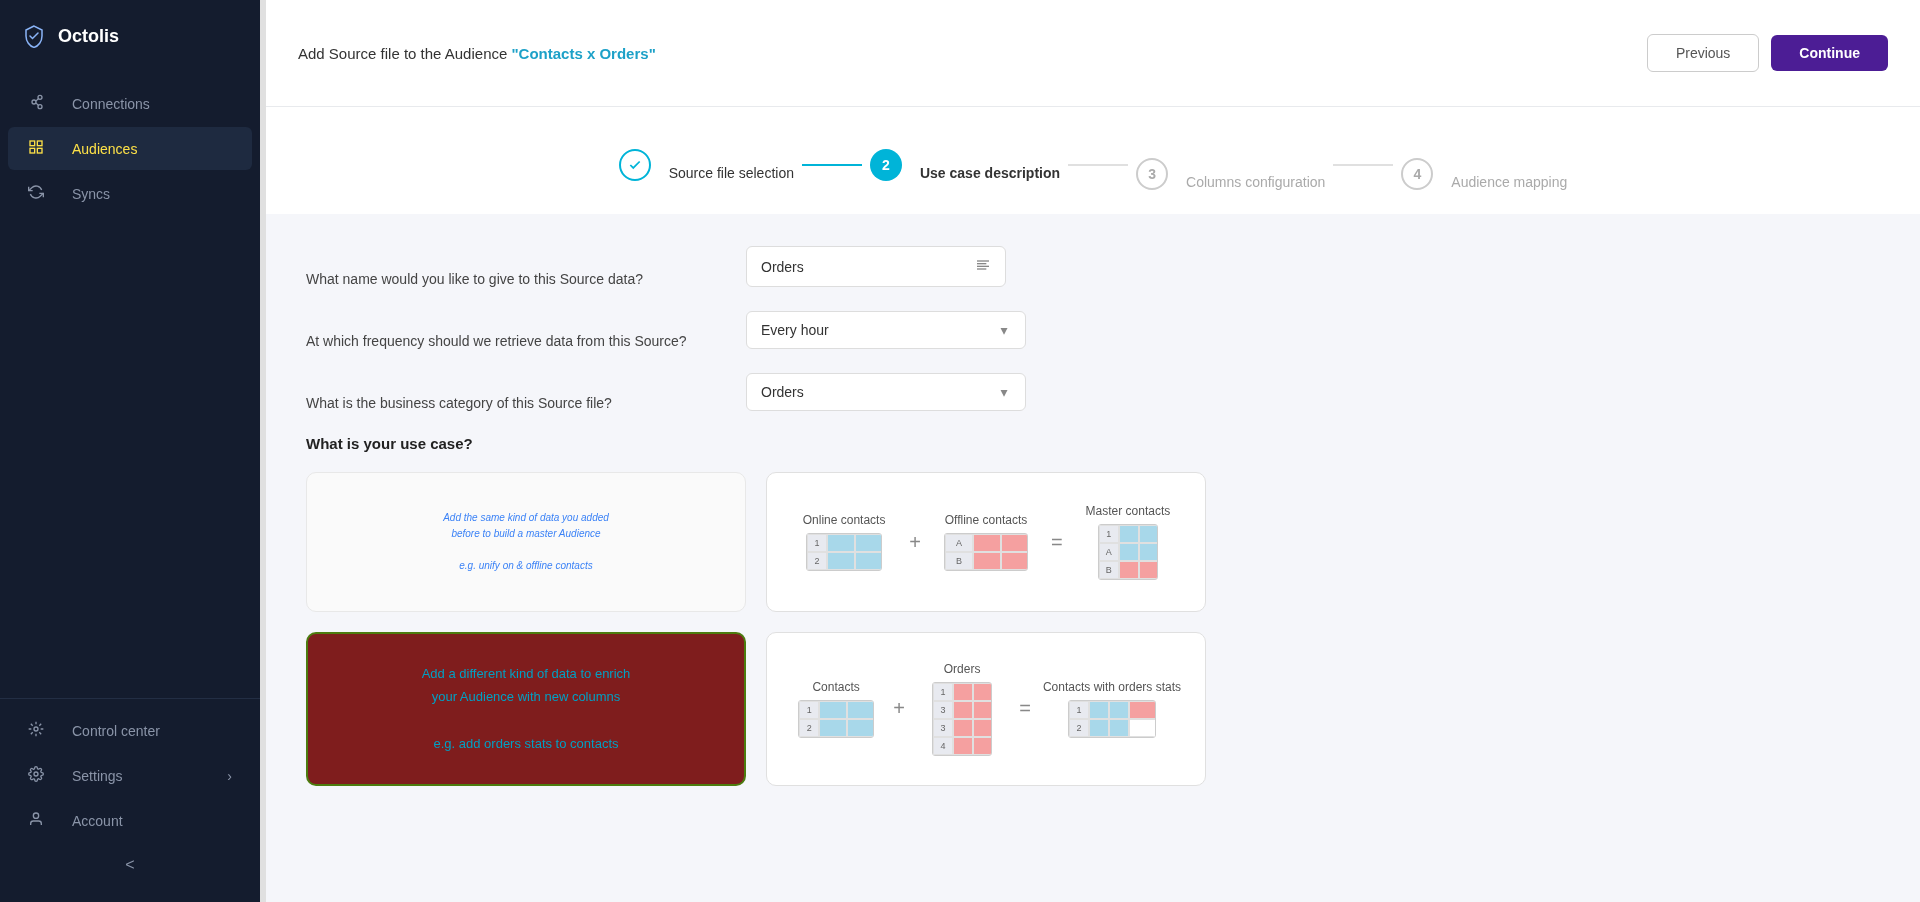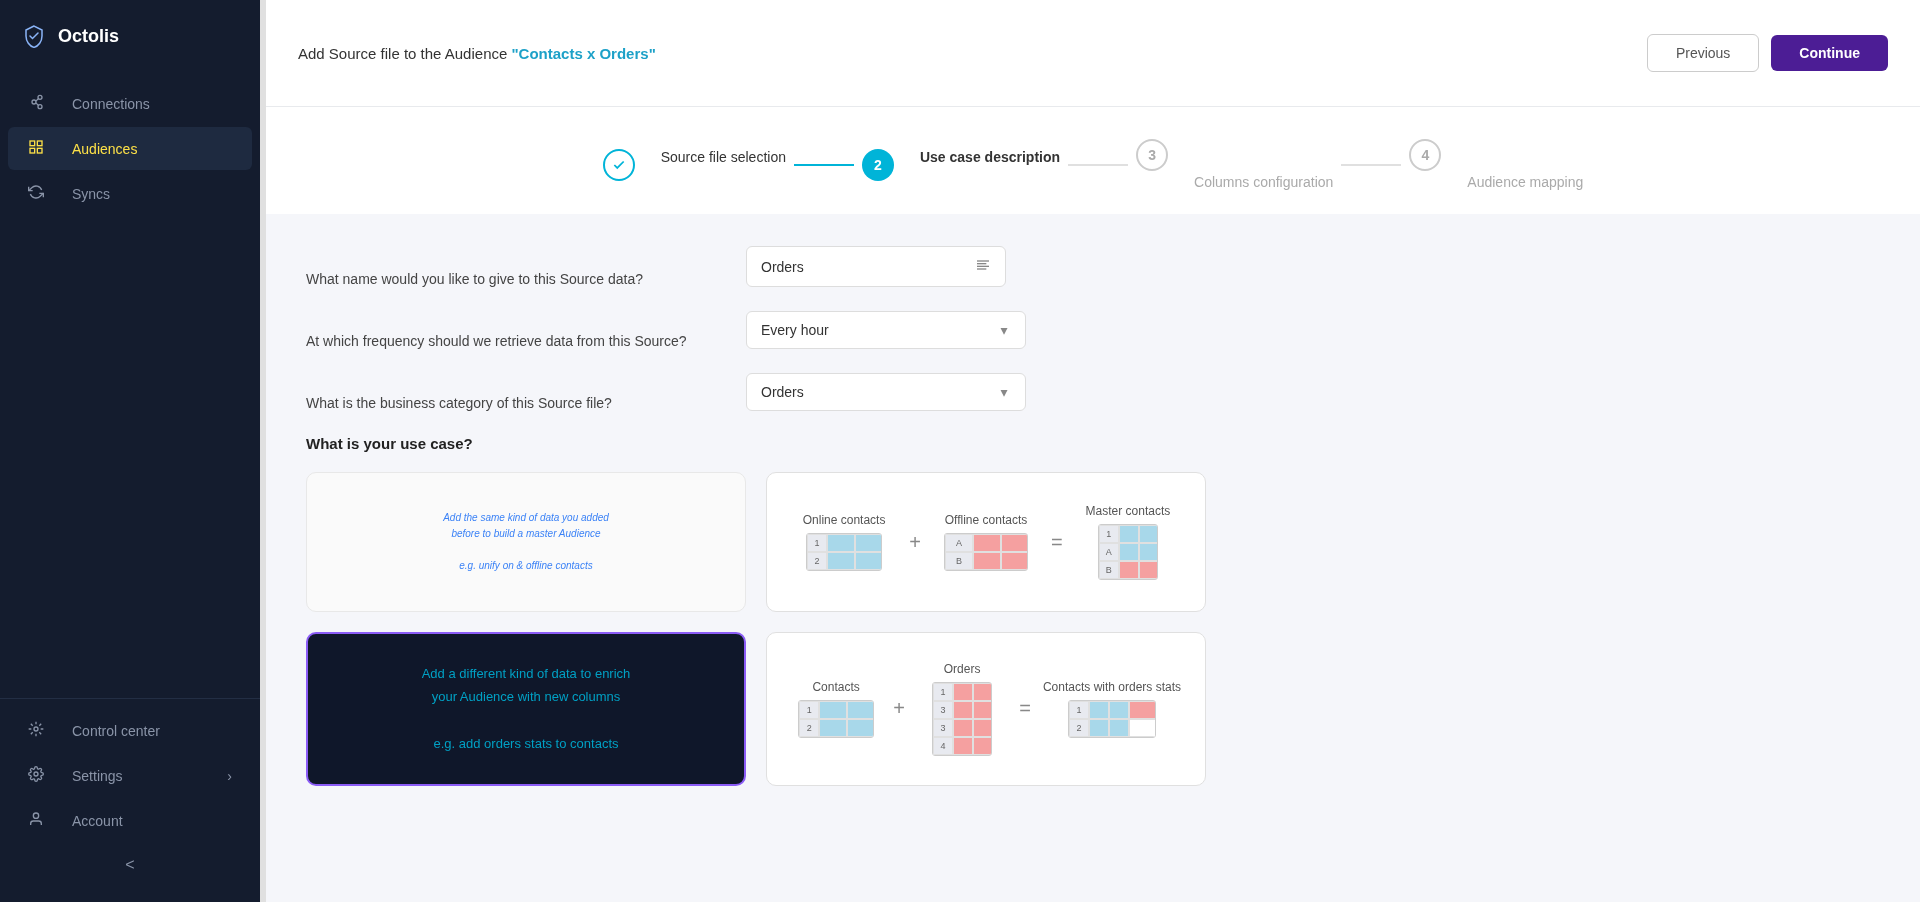--- a/index.html
+++ b/index.html
@@ -120,22 +120,22 @@
     .steps-container {
       display: flex;
       align-items: center;
       justify-content: center;
       padding: 32px 40px 24px;
       gap: 0;
       background: #fff;
     }
     .step {
       display: flex;
-      align-items: flex-start;
-      gap: 26px;
+      align-items: flex-end;
+      gap: 18px;
     }
     .step-circle {
       width: 32px; height: 32px;
       border-radius: 50%;
       display: flex; align-items: center; justify-content: center;
       font-size: 14px; font-weight: 600;
       flex-shrink: 0;
     }
     .step-circle.done {
       border: 2px solid #00b4d8;
@@ -237,22 +237,22 @@
       flex-direction: column;
       align-items: center;
       justify-content: center;
       min-height: 140px;
     }
     .use-case-card.placeholder {
       background: #fafafa;
       border: 1px solid #e8e8e8;
     }
     .use-case-card.selected {
-      border: 2px solid #8b5cf6;
-      background: #0f172a;
+      border: 2px solid #4d7c0f;
+      background: #7f1d1d;
       align-items: center;
     }
     .use-case-card .card-text {
       color: #3b82f6;
       font-size: 10px;
       text-align: center;
       line-height: 1.6;
       font-style: italic;
     }
     .use-case-card .card-text-selected {

